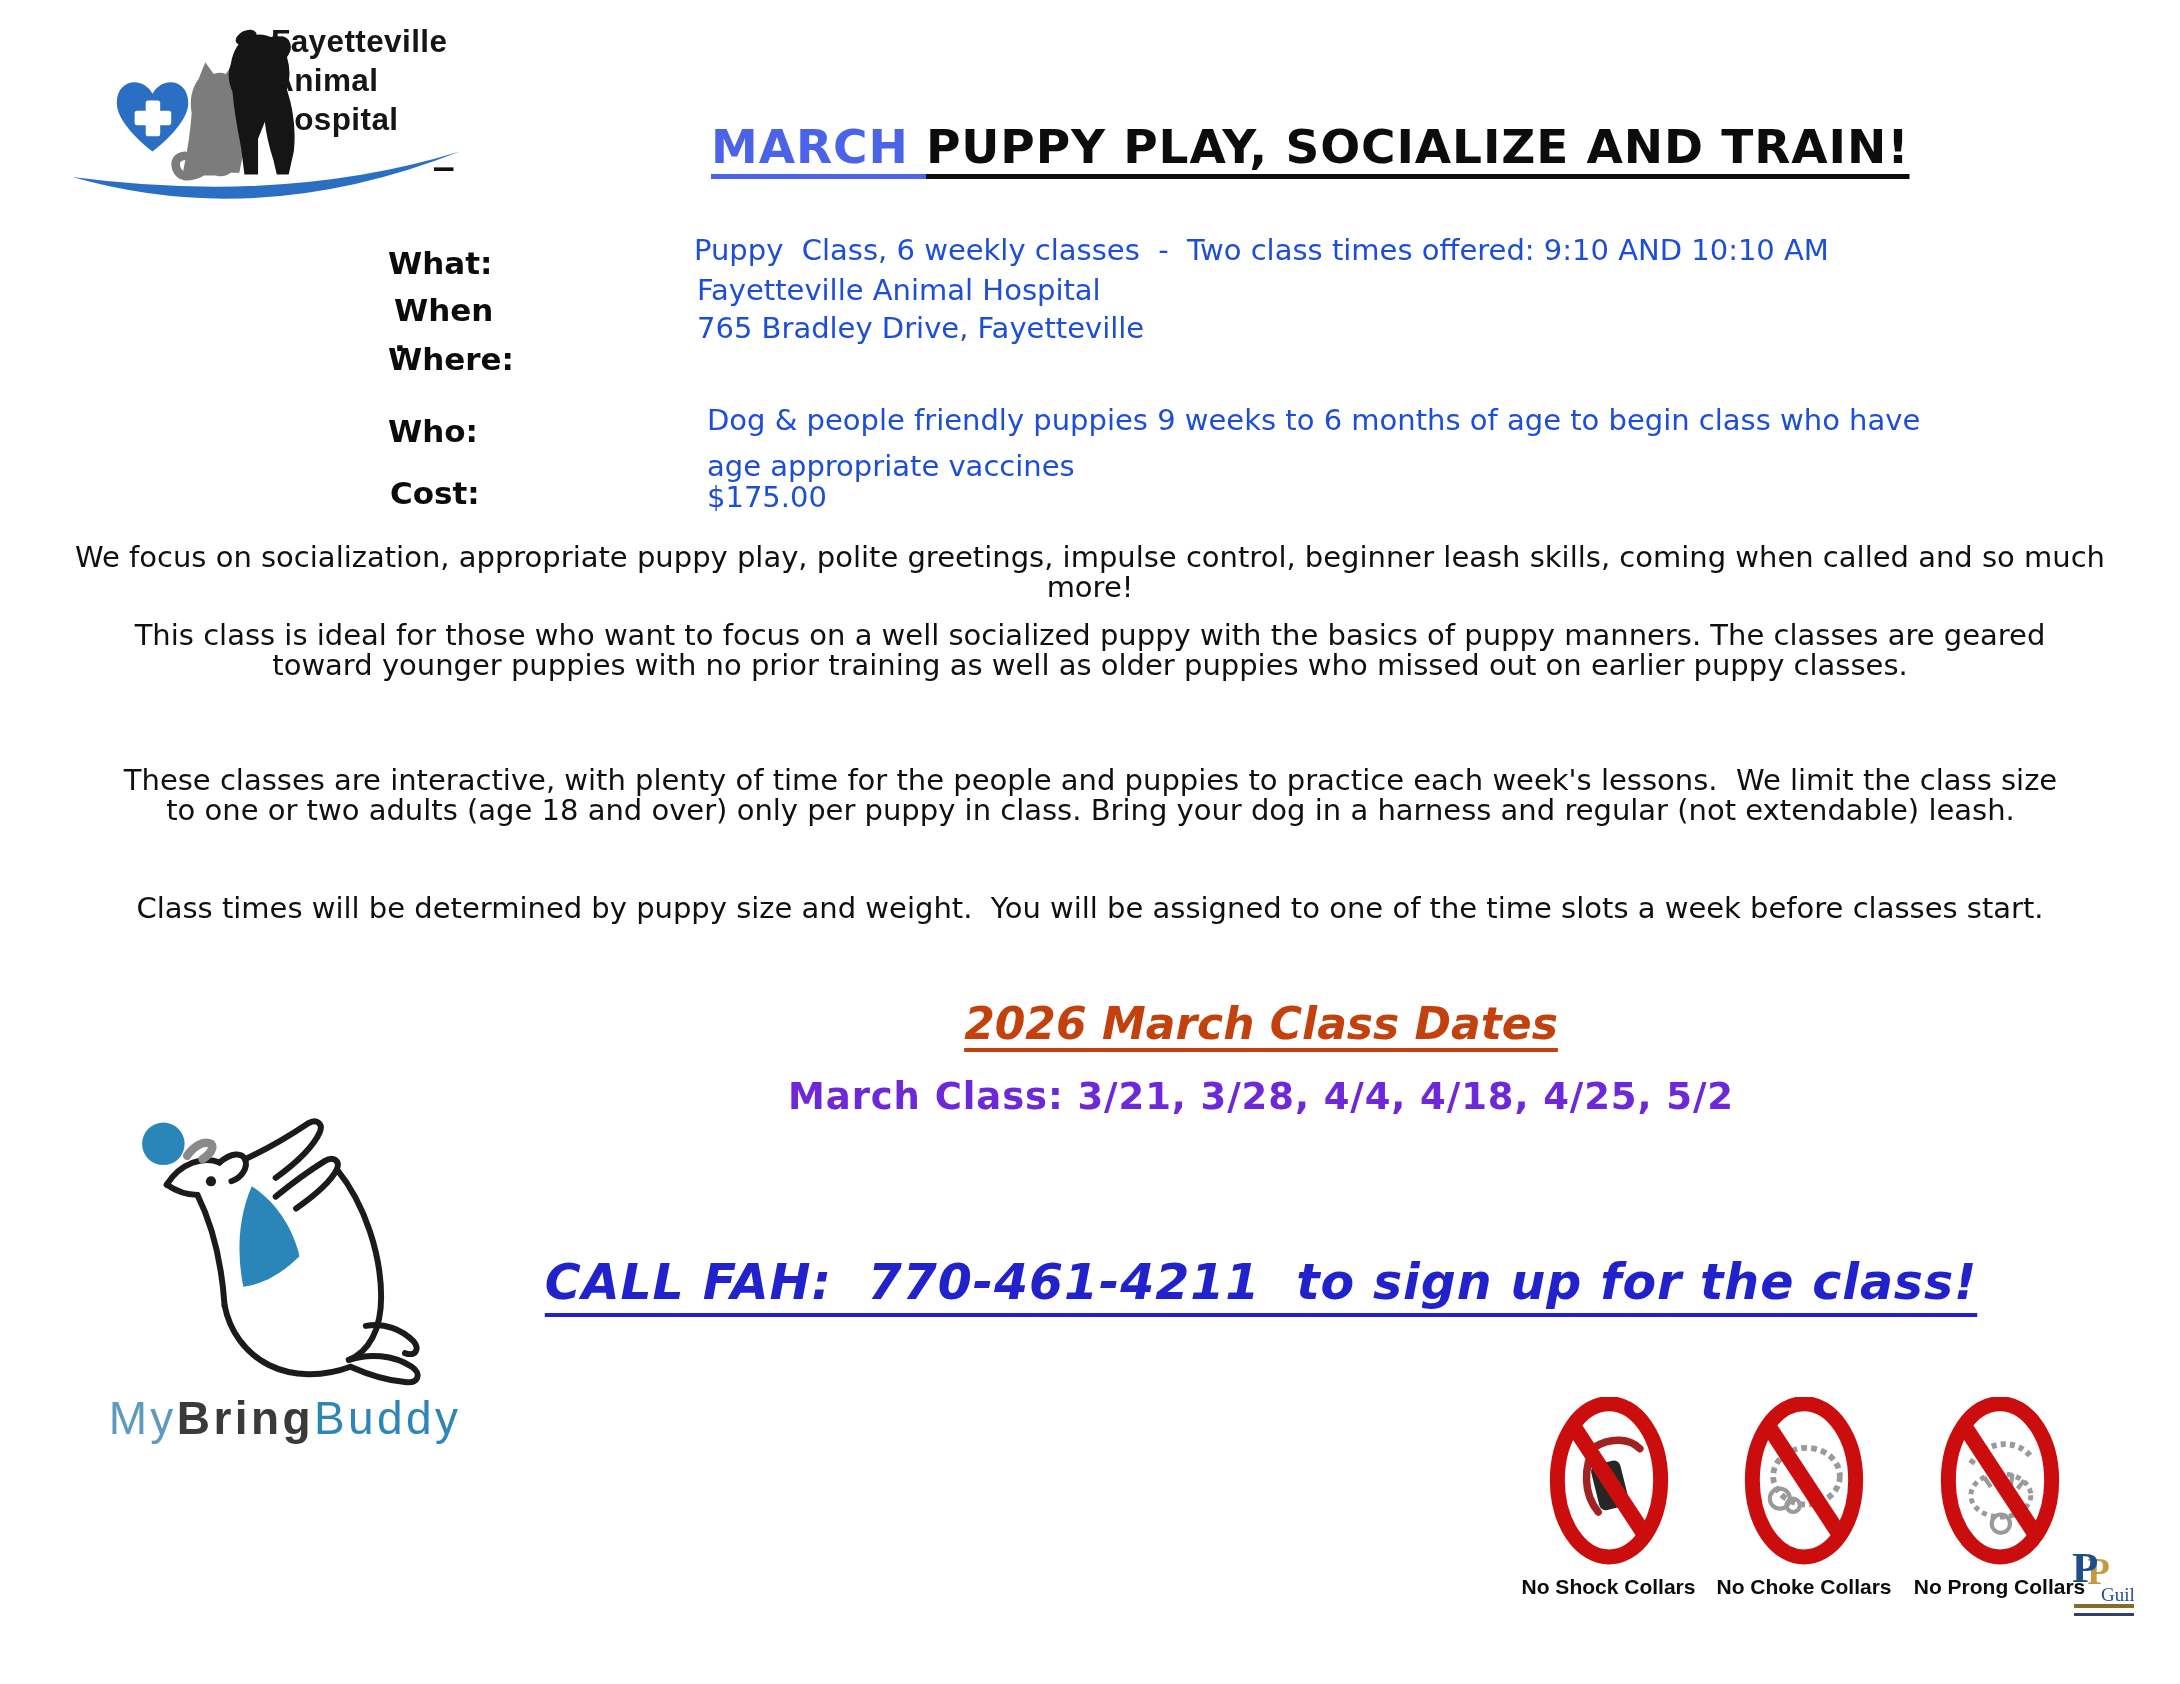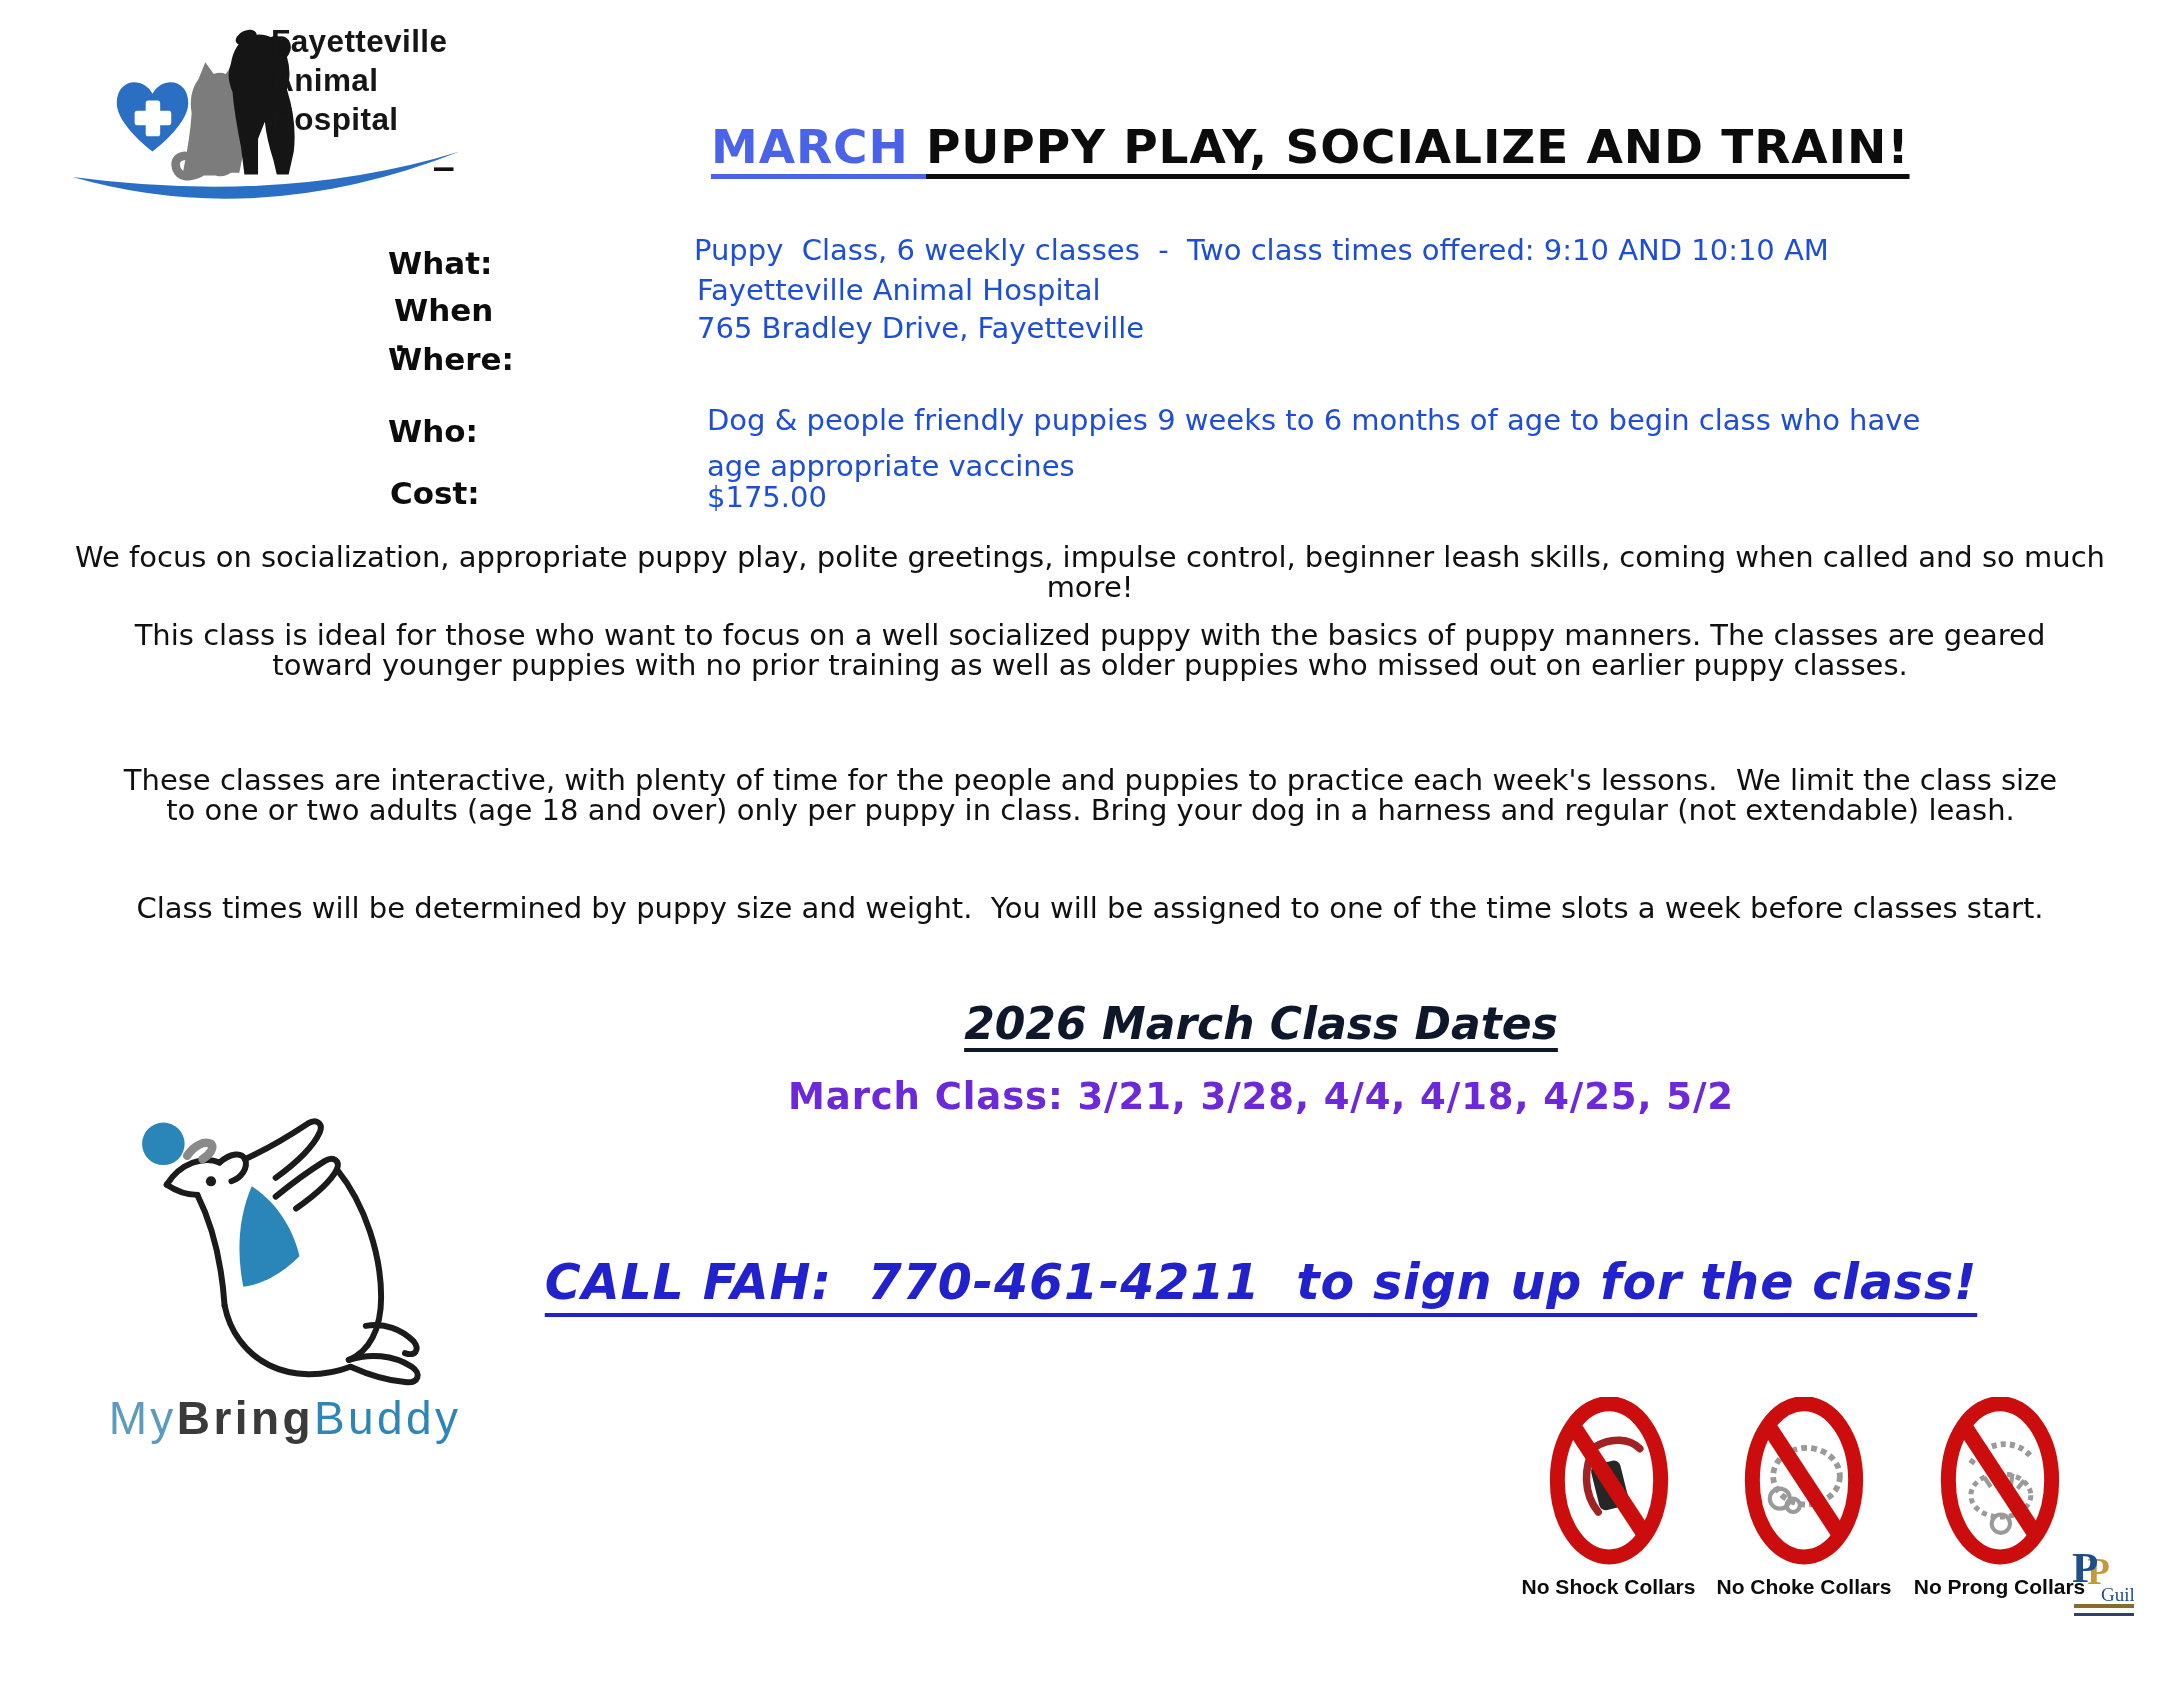--- a/index.html
+++ b/index.html
@@ -23,21 +23,21 @@
 
   
   .lbl{font-weight:bold;font-size:31px;color:#0c0c0c;}
   .val{font-size:29px;color:#1d4ed8;}
 
   
   .para{left:34px;width:2112px;text-align:center;font-size:29px;line-height:30px;color:#101010;}
 
   
   .center-col{left:341px;width:1840px;text-align:center;}
-  .dates-heading{font-weight:bold;font-style:italic;font-size:44px;color:#0f172a;
+  .dates-heading{font-weight:bold;font-style:italic;font-size:44px;color:#c2410c;
                  text-decoration:underline;text-decoration-thickness:4.3px;text-underline-offset:8.5px;}
   .dates-schedule{font-weight:bold;font-size:37px;color:#6d28d9;letter-spacing:0.9px;}
   .cta-line{font-weight:bold;font-style:italic;font-size:49px;color:#2222cc;
             text-decoration:underline;text-decoration-thickness:4.3px;text-underline-offset:13.6px;letter-spacing:0.9px;}
 
   
   .buddy-logo{left:85px;top:1103px;width:400px;height:375px;}
   .buddy-art{position:absolute;left:0;top:0;width:400px;height:285px;}
   .buddy-text{position:absolute;left:0;top:288px;width:400px;text-align:center;
               font-family:"Liberation Sans",sans-serif;font-size:46px;letter-spacing:3.4px;}

